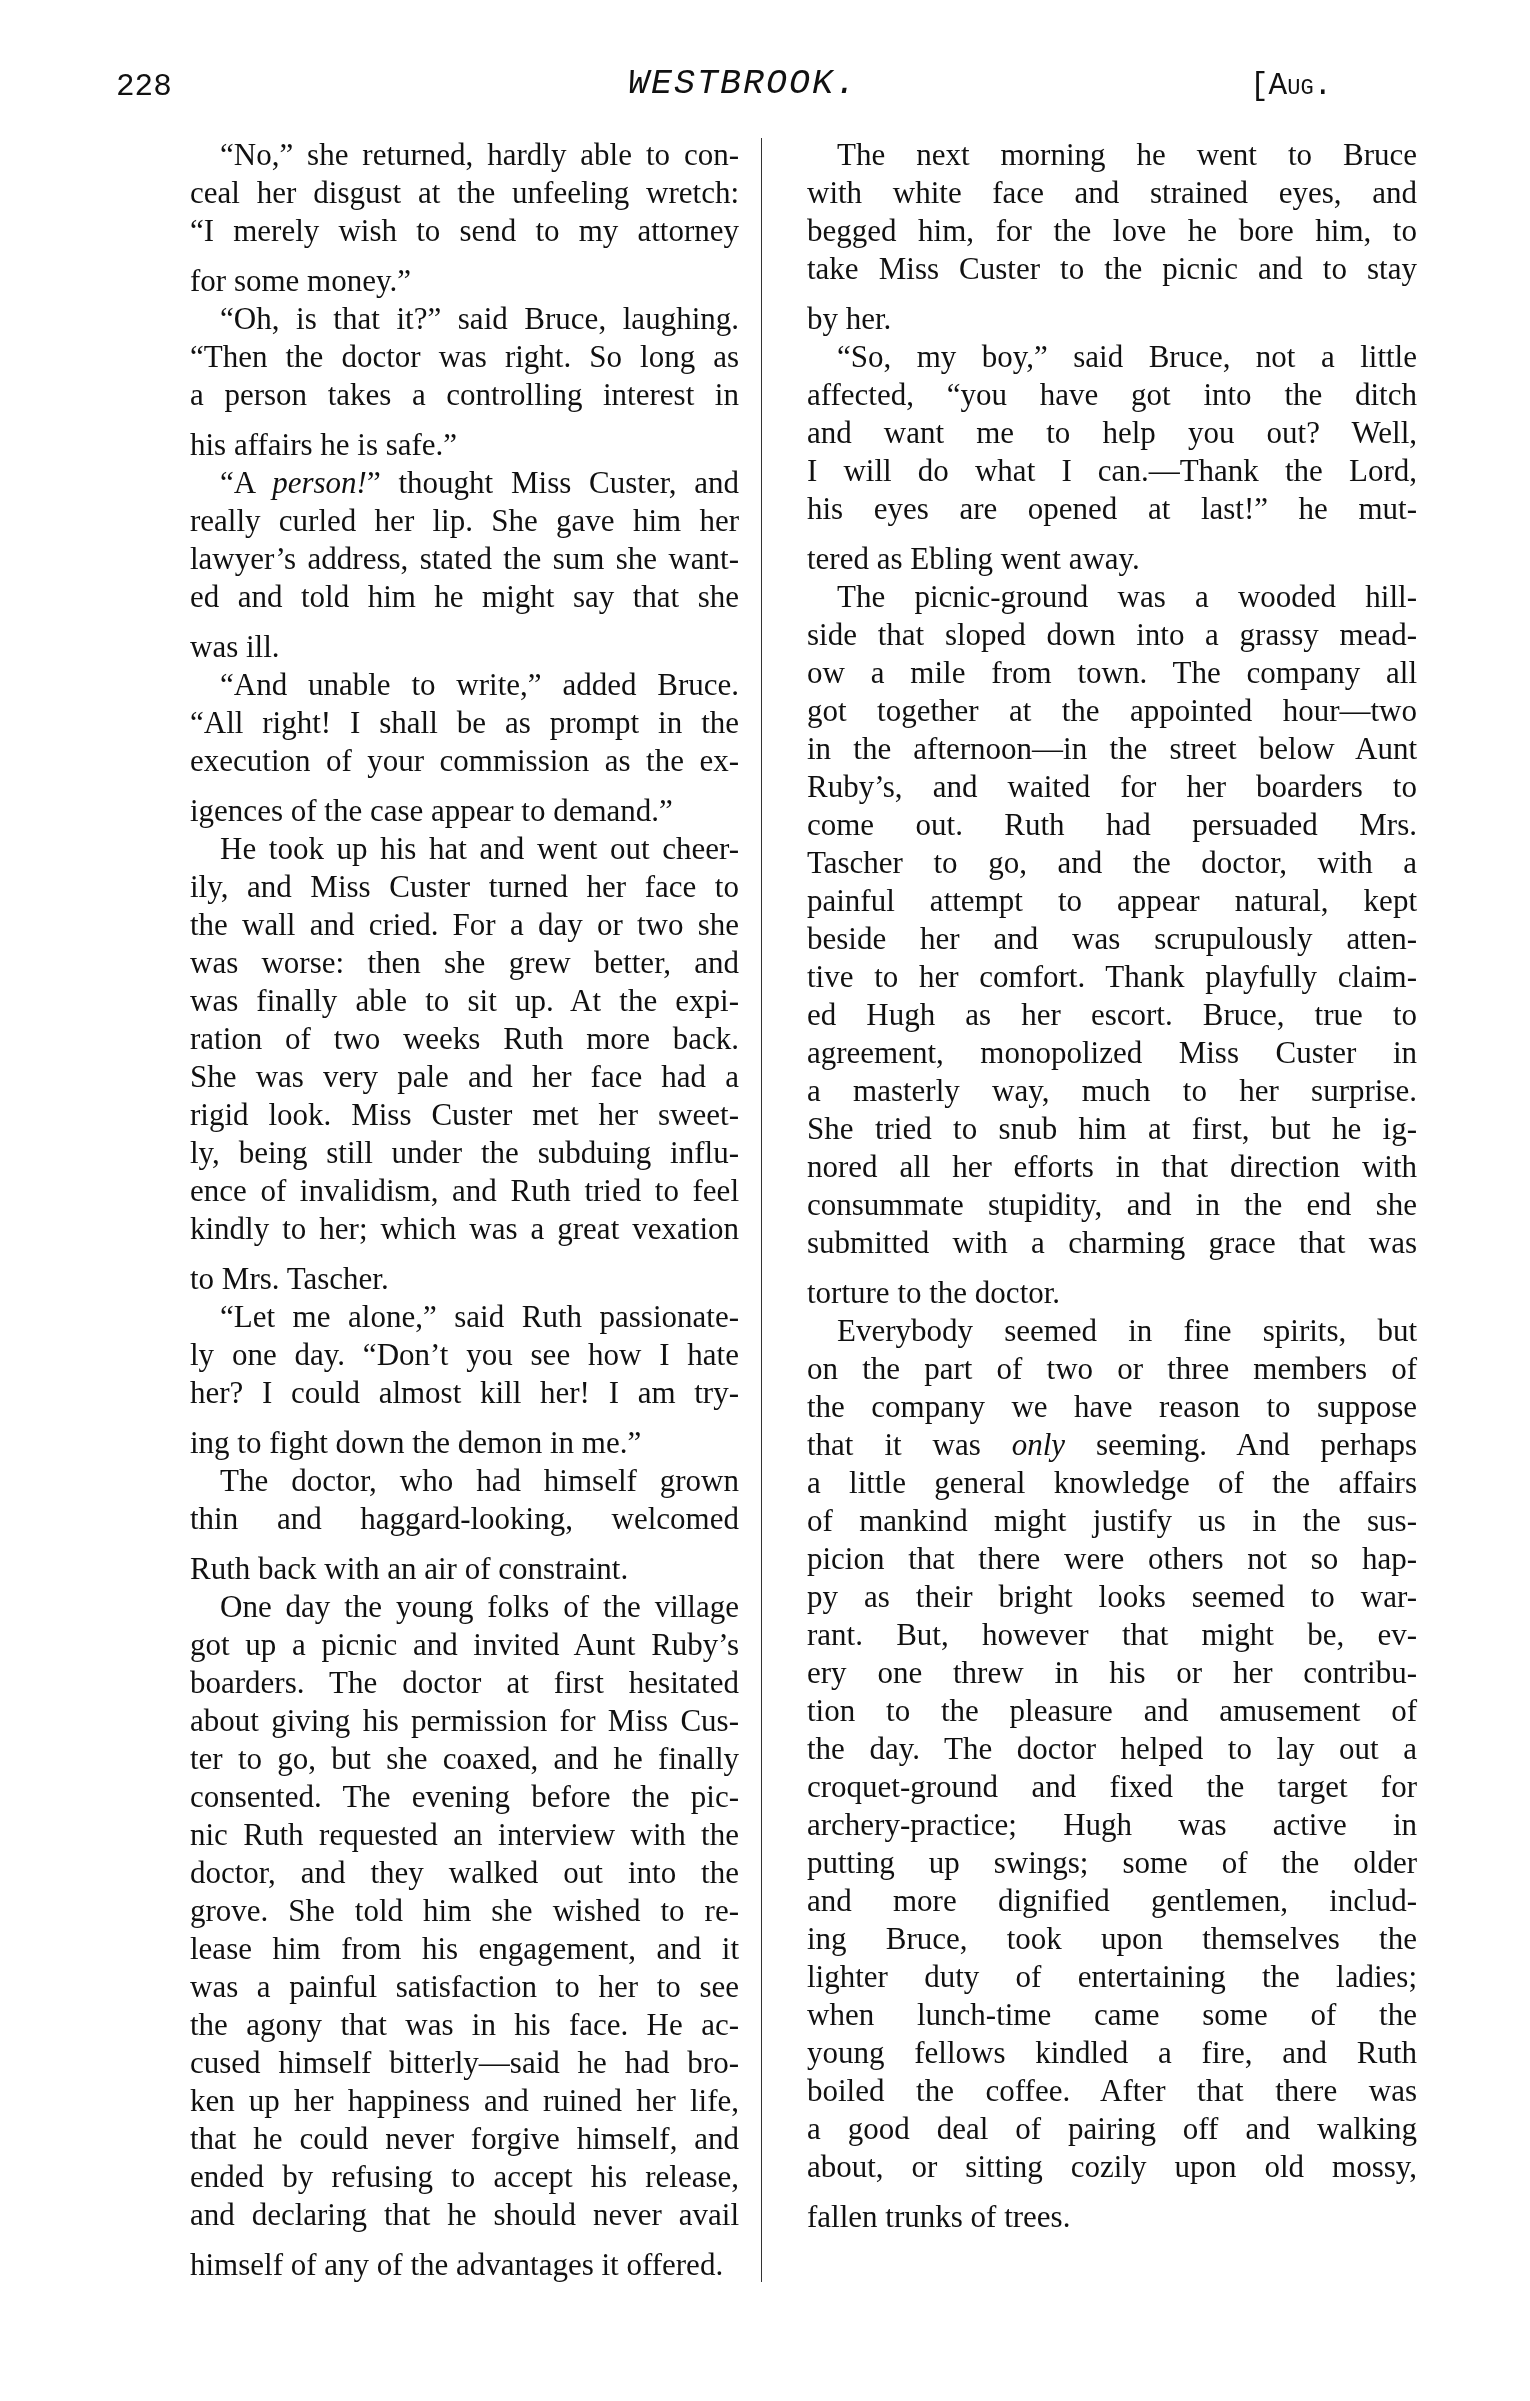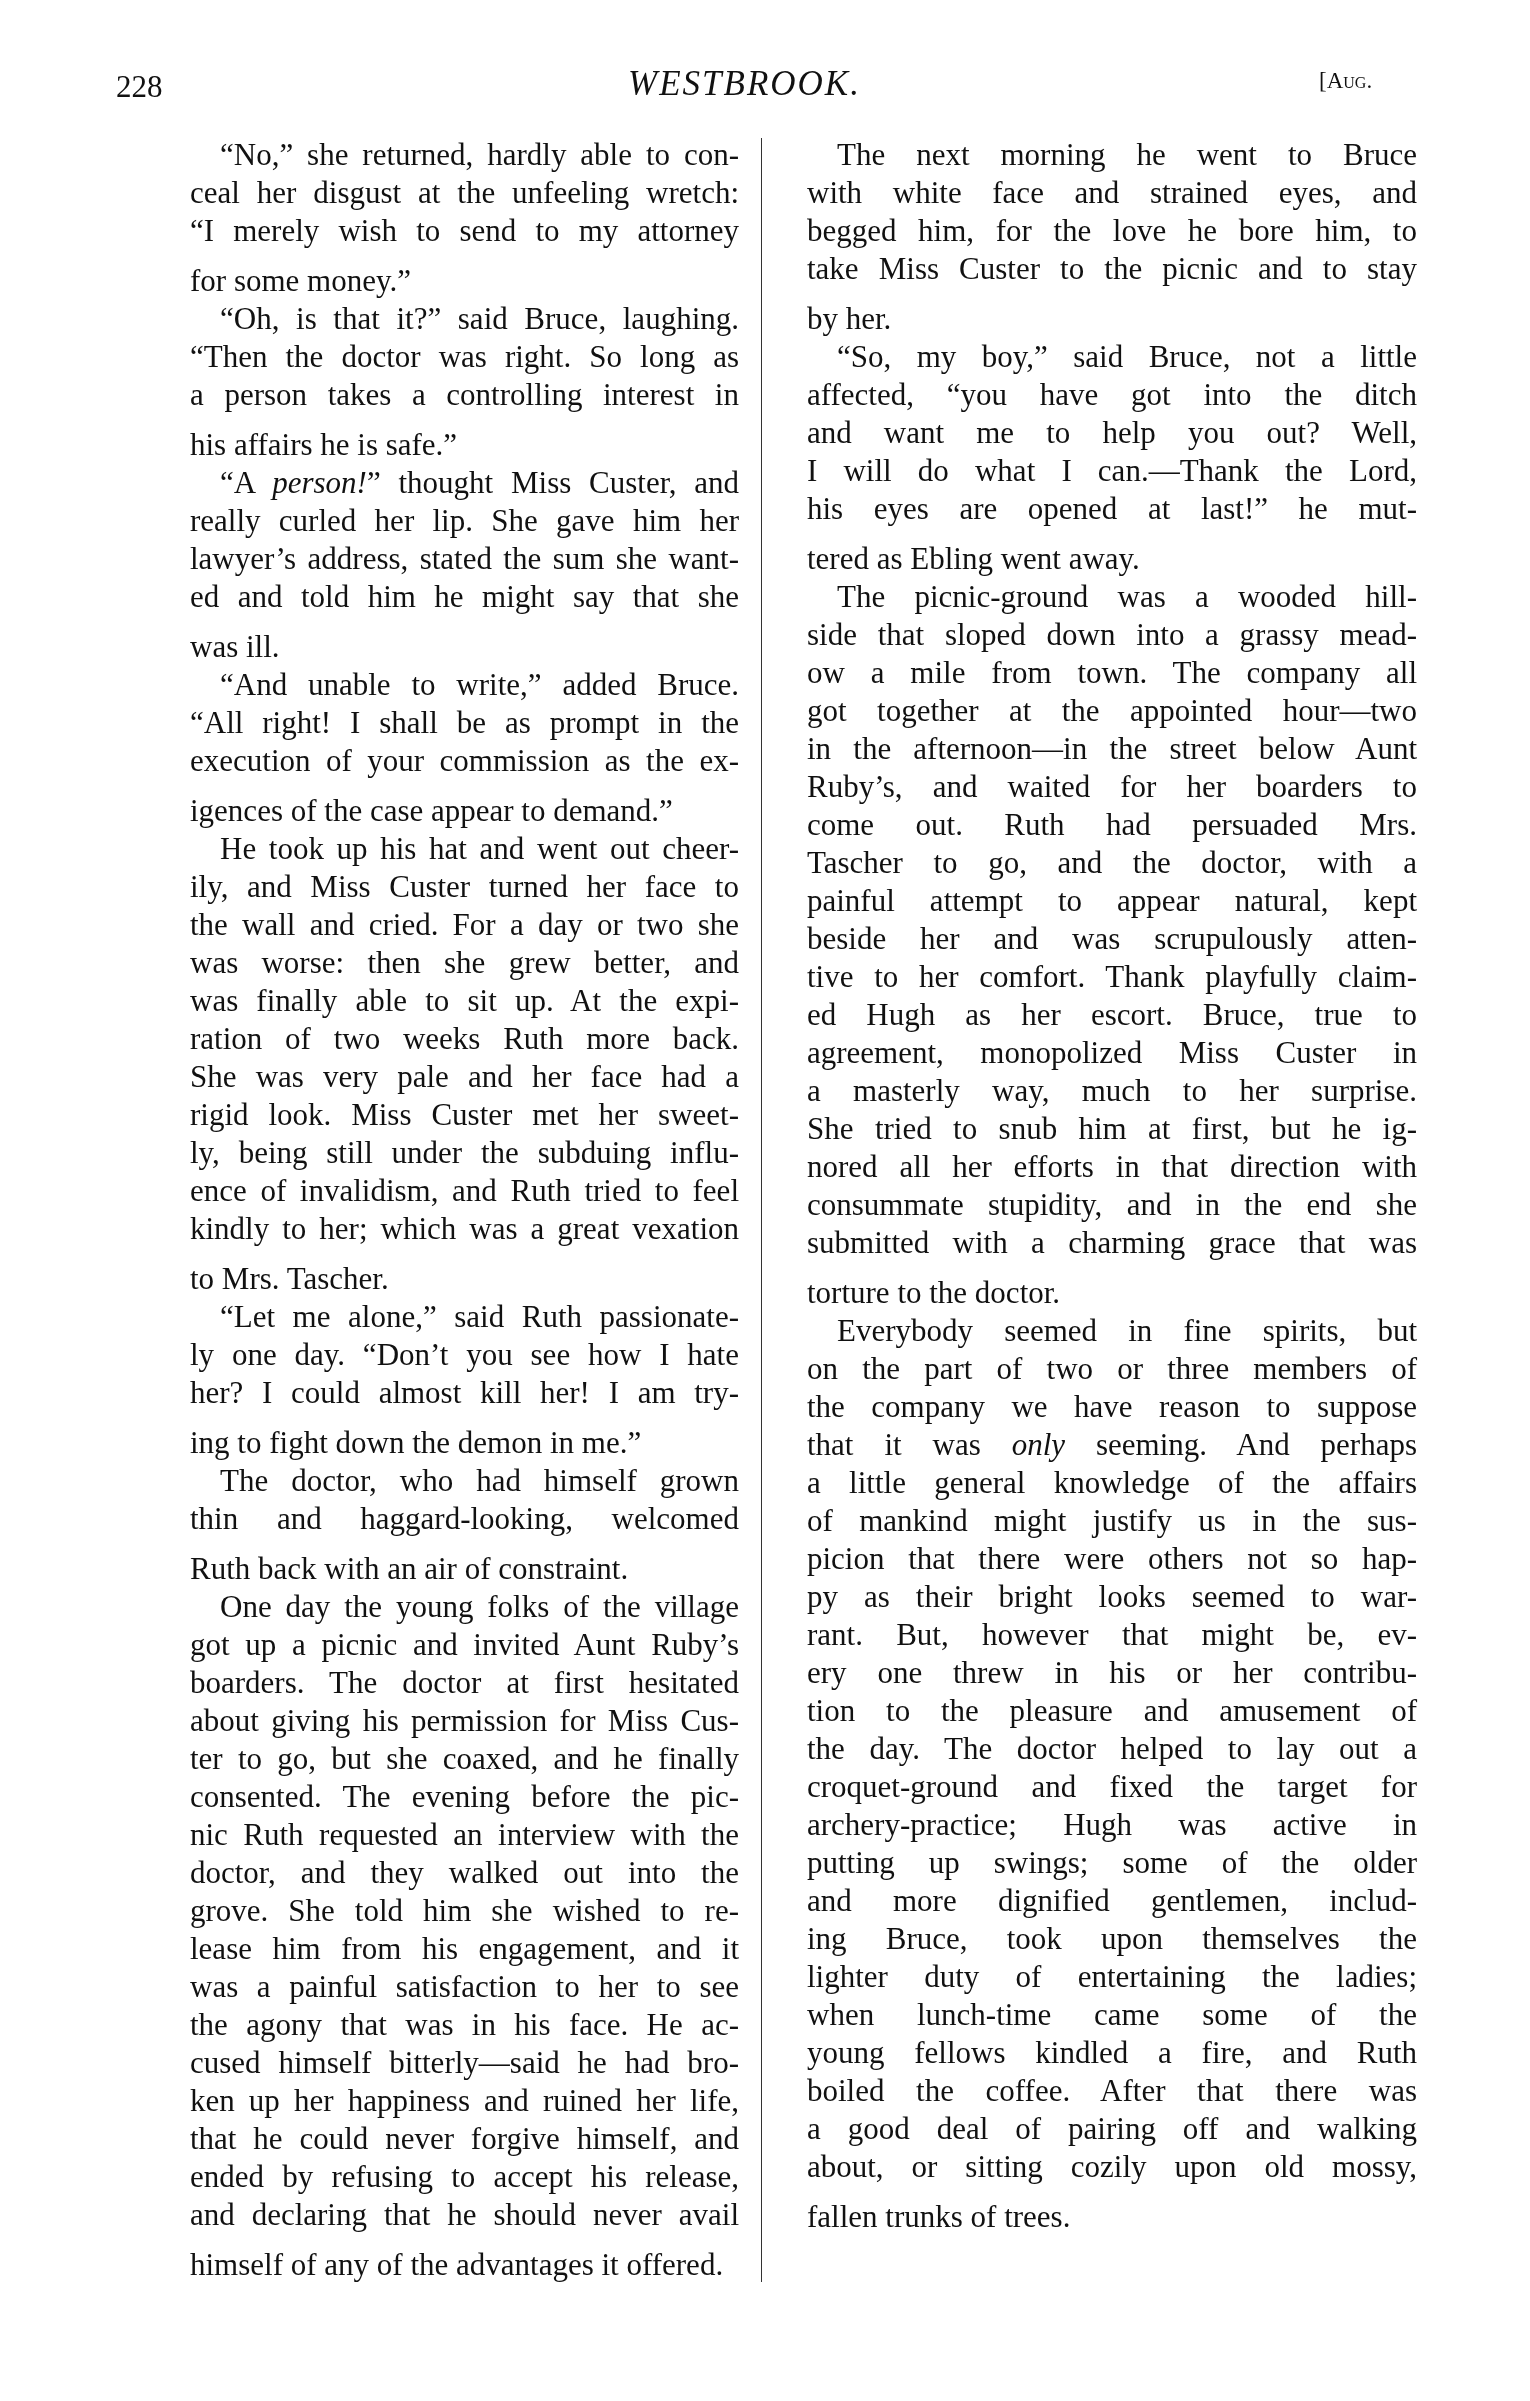--- a/index.html
+++ b/index.html
@@ -1,20 +1,20 @@
 <!DOCTYPE html>
 <html style="font-size:8px"><head>
 <meta charset="utf-8">
 <style>
   html, body { margin:0; padding:0; background:#ffffff; }
   body { width:1530px; height:2401px; position:relative; overflow:hidden; color:#111; font-family:"Liberation Serif", "DejaVu Serif", serif; }
-  .header { position:absolute; top:64px; left:0; width:1336px; height:54px; }
+  .header { position:absolute; top:64px; left:0; width:1336px; height:54px;font-family:Liberation Mono, monospace; }
   .pagenum { position:absolute; left:116px; top:5px; font-size:31px; }
   .running-title { position:absolute; left:628px; top:0px; font-size:35px; font-style:italic; letter-spacing:2px; }
-  .month { position:absolute; left:1319px; top:4px; font-size:23px; font-variant:small-caps; }
+  .month { position:absolute; left:1250px; top:4px; font-size:31px; font-variant:small-caps; }
   .col { position:absolute; top:136px; font-size:31px; line-height:38px; text-align:justify; }
   .col.left { left:190px; width:549px; }
   .col.right { left:807px; width:610px; }
   .divider { position:absolute; left:761px; top:138px; width:1px; height:2144px; background:#333; }
   .line { display:block; white-space:nowrap; text-align-last:justify; text-align:justify; }
   .line.last { text-align-last:left;margin-top:12px; }
   .line.indent { padding-left:30px; }
   i { font-style:italic; }
 </style>
 </head>

